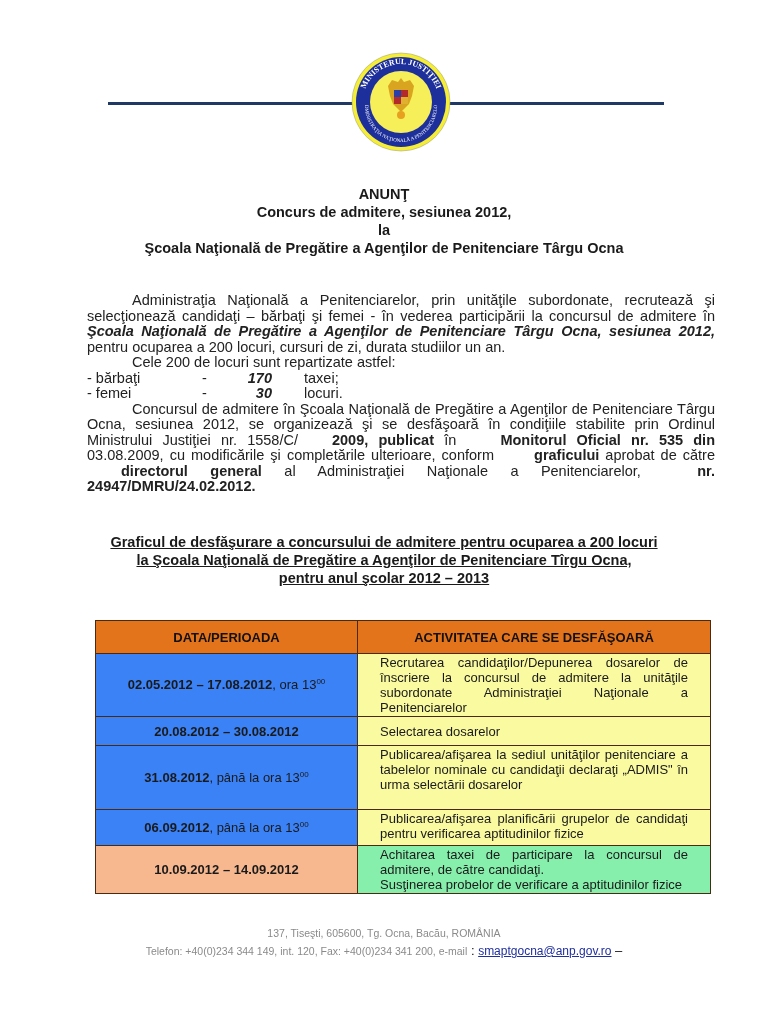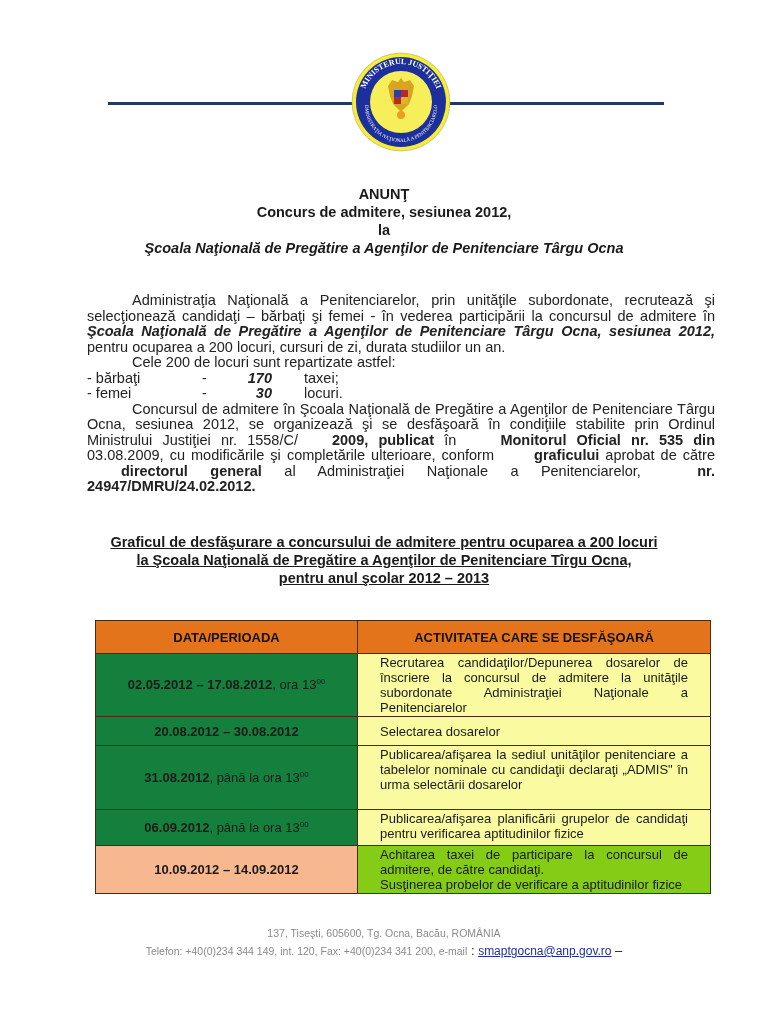--- a/index.html
+++ b/index.html
@@ -1,40 +1,40 @@
 <!DOCTYPE html>
 <html><head>
 <meta charset="utf-8">
 <style>
   html, body { margin:0; padding:0; background:#ffffff; }
   body { width:768px; height:1024px; position:relative; overflow:hidden;
          font-family:"Liberation Sans", sans-serif; color:#1a1a1a; }
   .header-line { position:absolute; left:108px; width:556px; top:102px; height:3px; background:#1f3864; }
   .emblem { position:absolute; left:351px; top:52px; width:100px; height:100px; }
   .title-block { position:absolute; left:90px; width:588px; top:185px; text-align:center; font-weight:bold; font-size:14.5px; line-height:18px; }
-  .title-block .it { font-style:italic; }
+  .title-block .it { }
   .body { position:absolute; left:87px; width:628px; top:293px; font-size:14.5px; line-height:15.5px; color:#222; }
   .p { text-align:justify; text-align-last:left; margin:0; }
   .indent { text-indent:45px; }
   .bi { font-weight:bold; font-style:italic; }
   .b { font-weight:bold;padding-left:34px; }
   .alloc { display:flex;gap:20px; }
   .alloc .c1 { width:95px; }
   .alloc .c2 { width:20px; }
   .alloc .c3 { width:30px; text-align:right; padding-right:12px; }
   .graph-title { position:absolute; left:90px; width:588px; top:533px; text-align:center; font-weight:bold; font-size:14.5px; line-height:18px; text-decoration:underline; }
   table.sched { position:absolute; left:95px; top:620px; width:616px; border-collapse:collapse; font-size:13px; }
   table.sched th, table.sched td { border:1.5px solid #4a2a10; }
   table.sched th { background:#e4741c; color:#111; font-weight:bold; height:30px; font-size:13px; }
   table.sched td.date { width:259px; text-align:center; font-size:13px; }
   table.sched td.act { padding:1px 22px; text-align:justify; text-align-last:left; line-height:15px; vertical-align:top; }
-  .row-a td.date { background:#15803d; }
+  .row-a td.date { background:#3b82f6; }
   .row-b td.date { background:#f7b890; }
   td.act { background:#fafaa0; }
-  .row-last td.act { background:#84cc16; }
+  .row-last td.act { background:#86efac; }
   sup { font-size:8px; }
   .footer { position:absolute; left:90px; width:588px; top:925px; text-align:center; color:#8a8a8a; font-size:10.5px; line-height:17px; }
   .footer a { color:#1f2fa0; text-decoration:underline; font-size:12px; }
   .footer .sep { color:#111; font-size:13px; }
 </style>
 </head>
 <body>
 
 <div class="header-line"></div>
 <svg class="emblem" viewBox="0 0 100 100">

